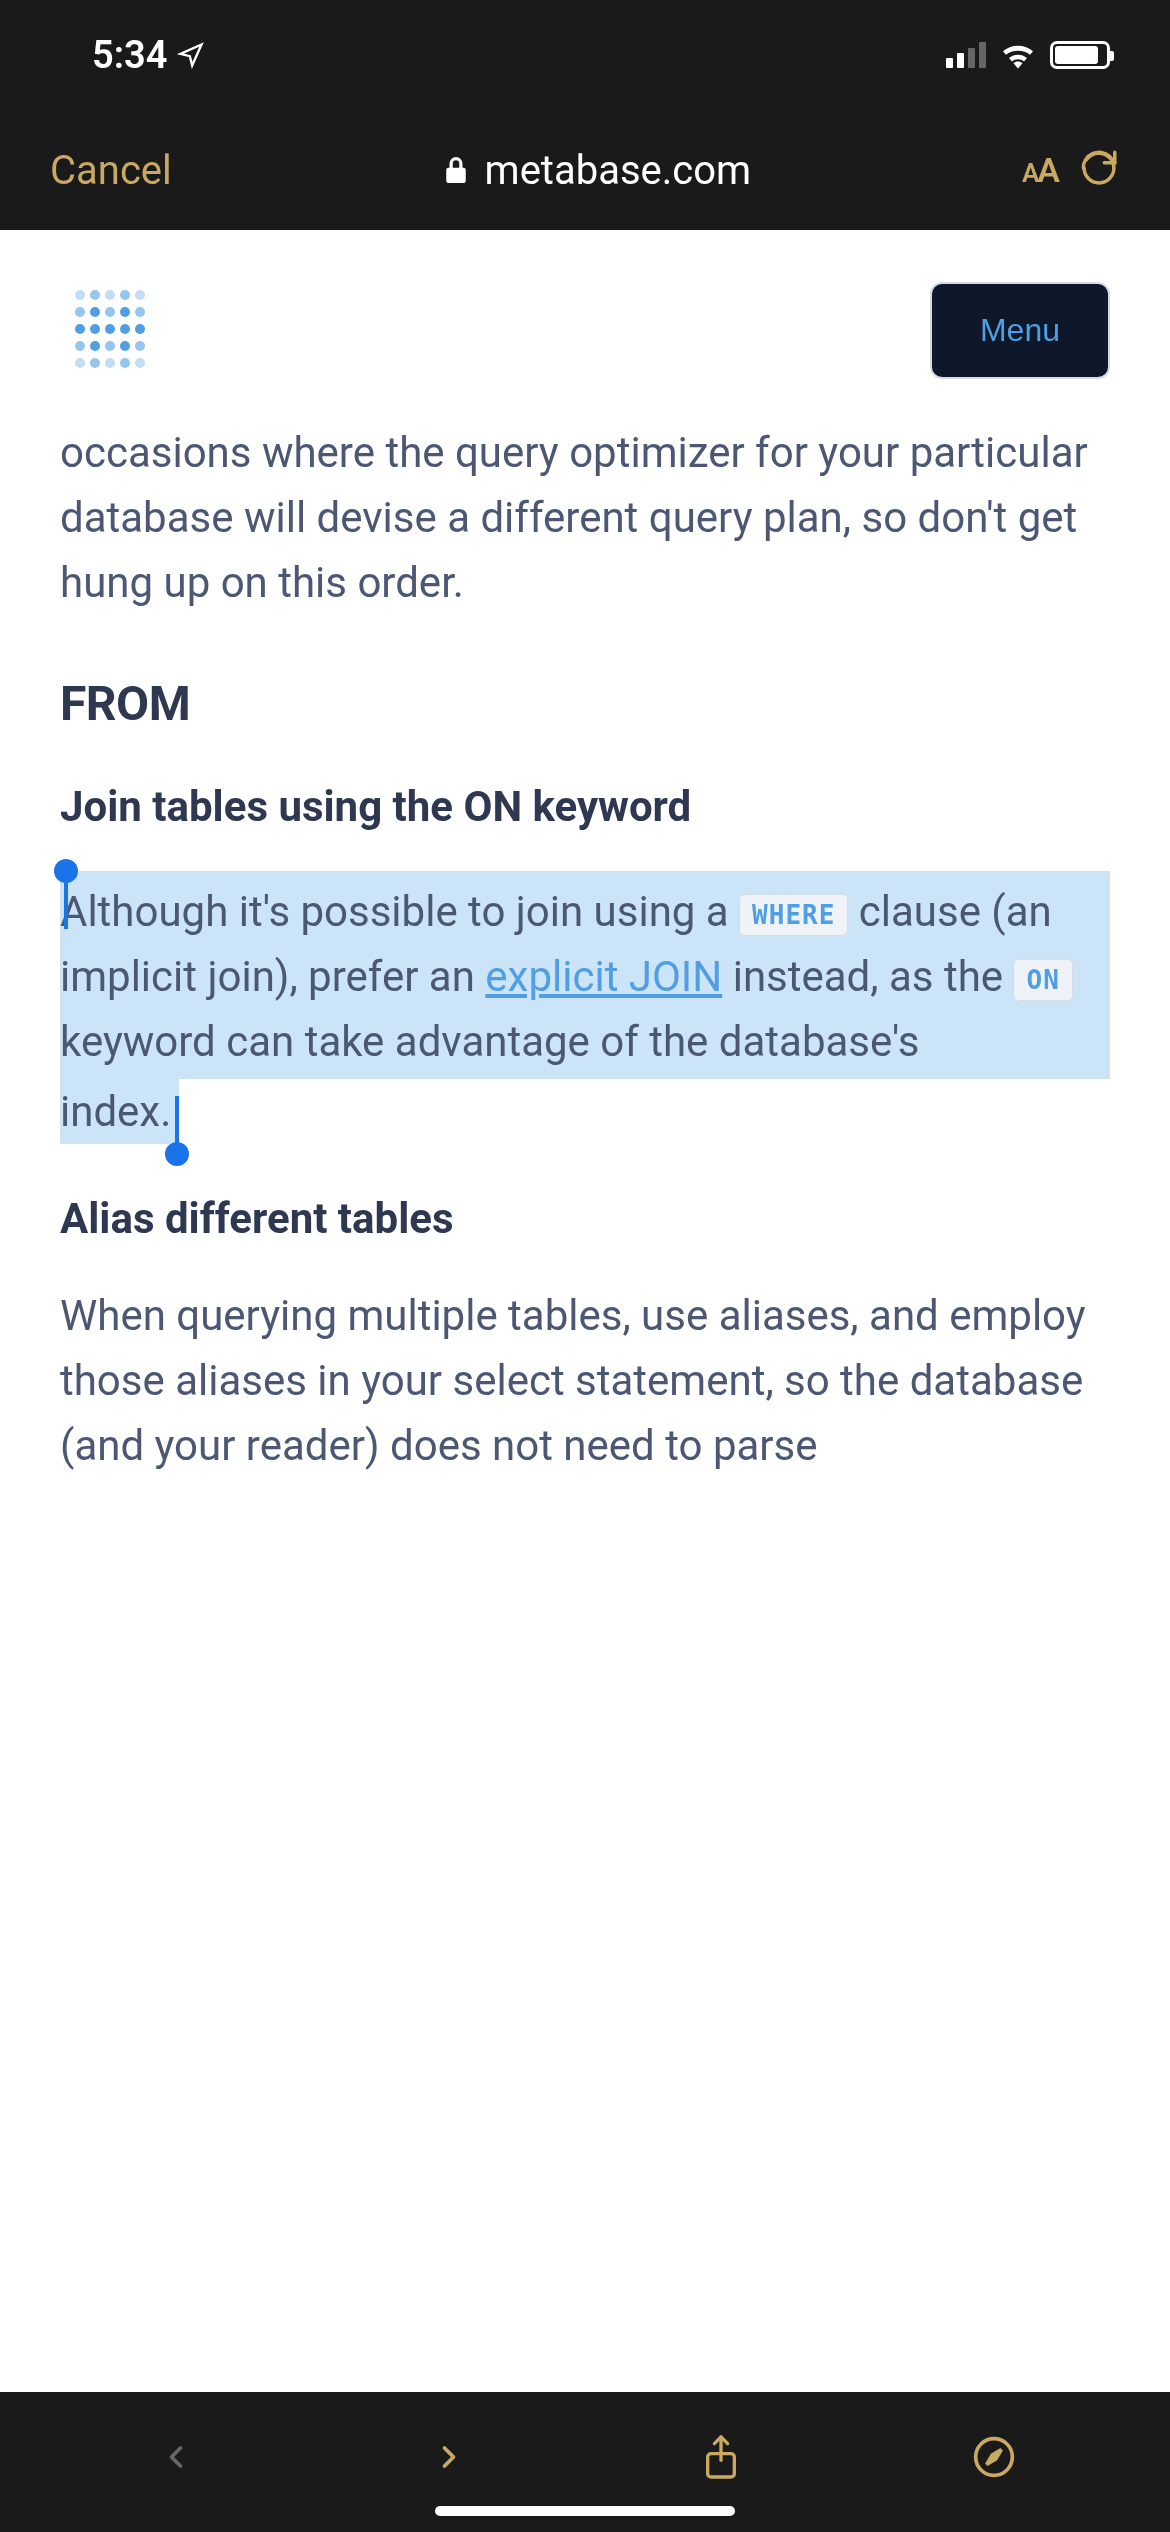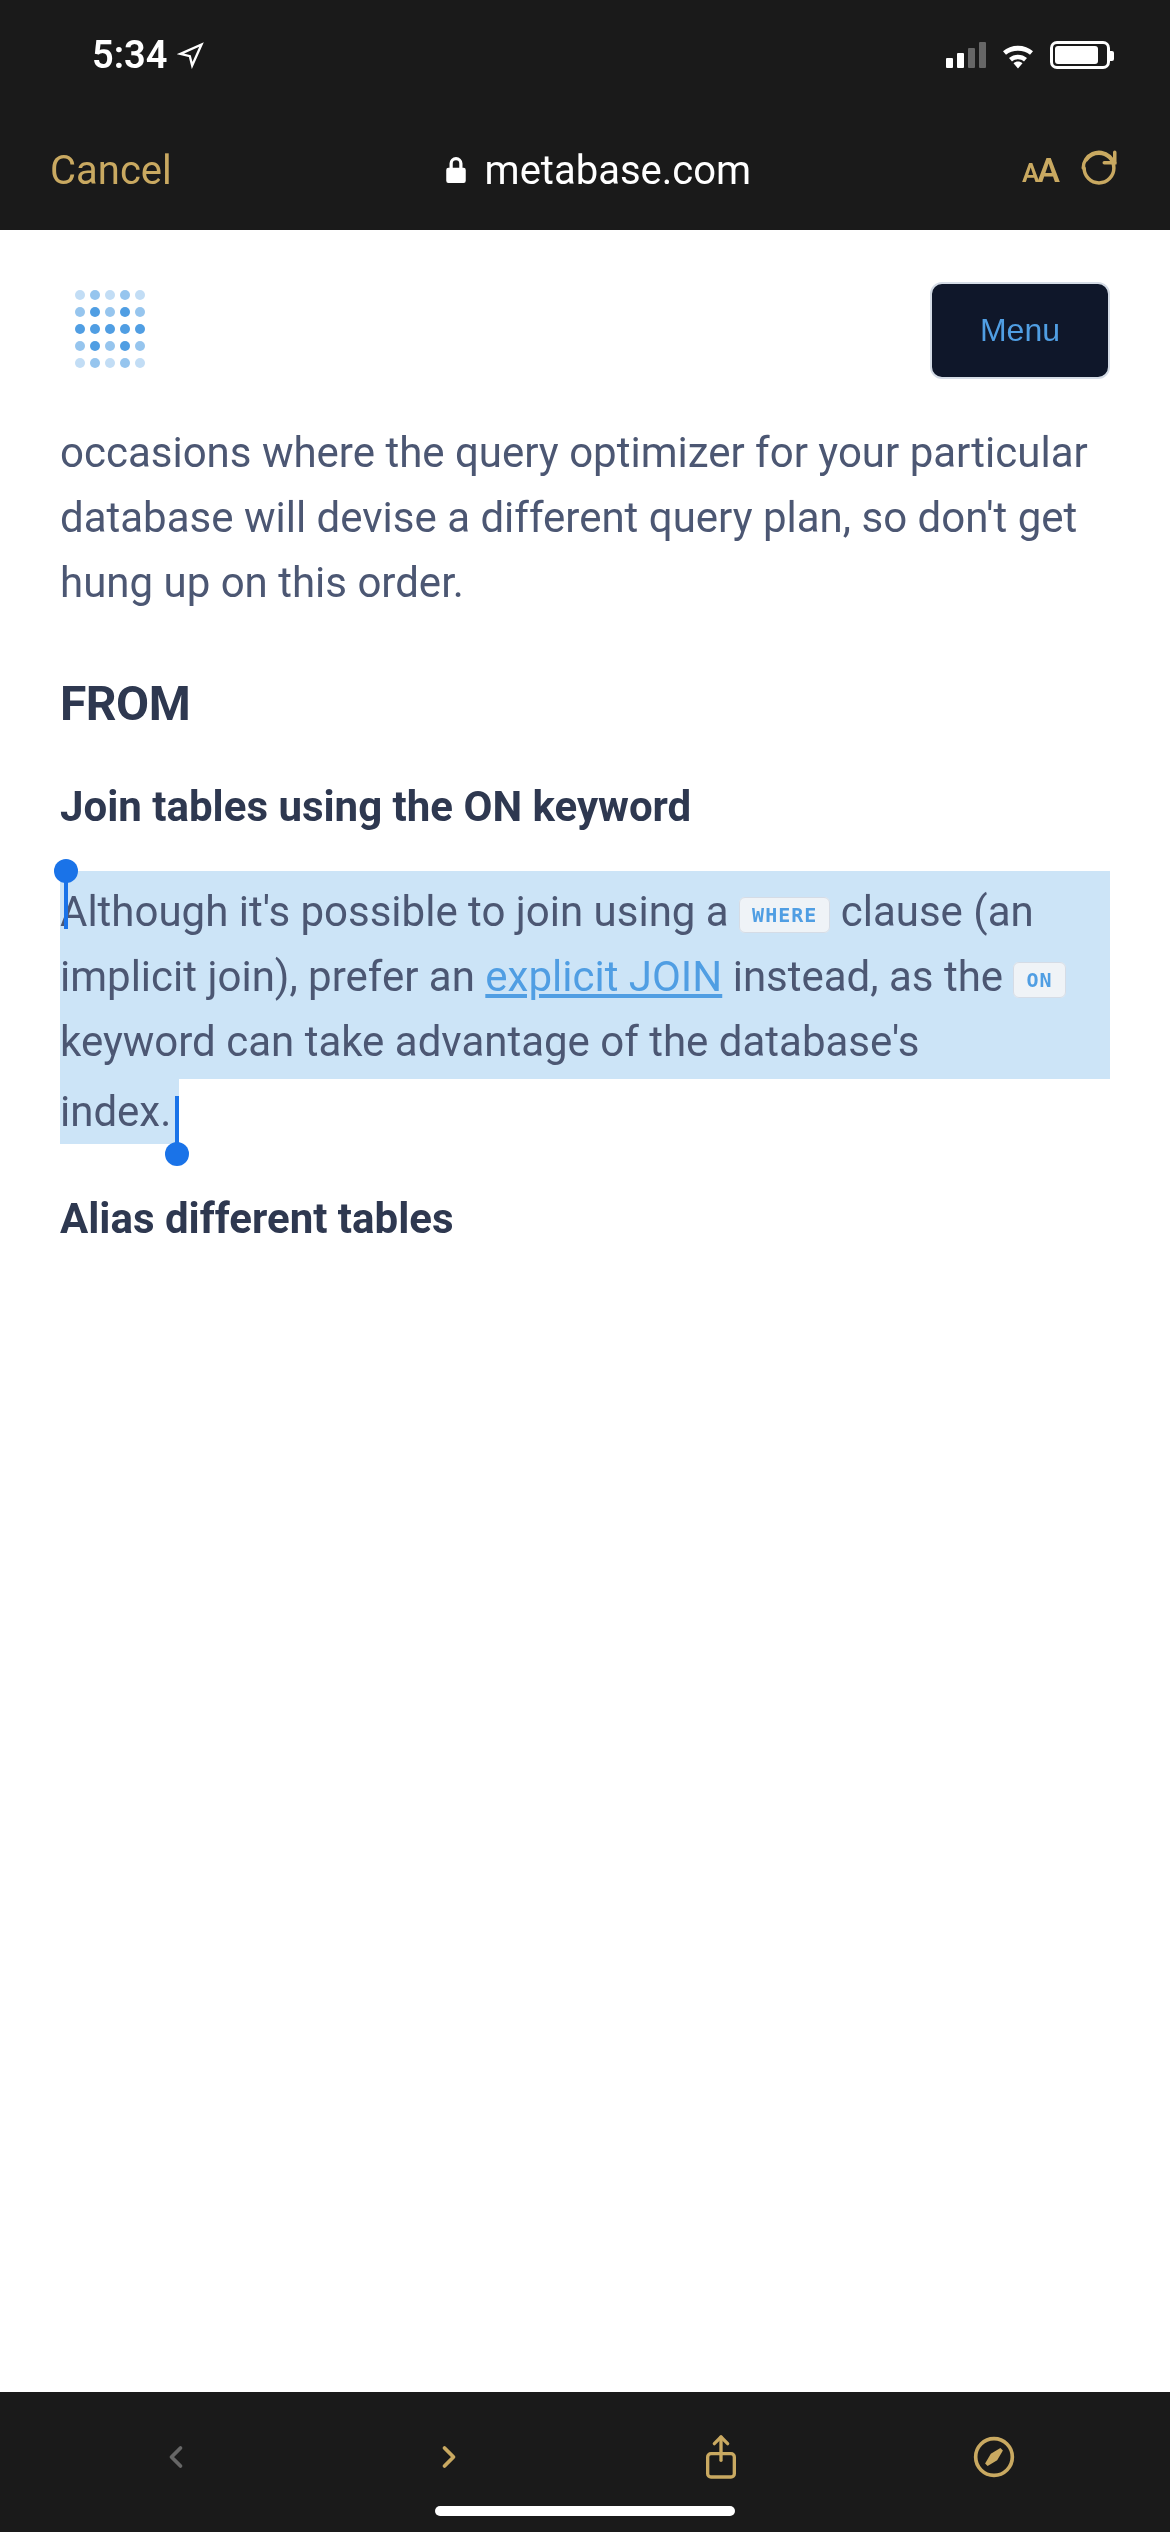--- a/index.html
+++ b/index.html
@@ -104,21 +104,21 @@
   .highlight-last-line {
     display: inline-block;
     background: #cce4f7;
     font-size: 42px;
     line-height: 1.55;
     color: #4c5773;
     padding-right: 8px;
   }
   .code-inline {
     font-family: ui-monospace, Menlo, monospace;
-    font-size: 20px;
+    font-size: 26px;
     font-weight: 700;
     color: #509EE3;
     background: #eff3f7;
     border: 1px solid #d5dce6;
     border-radius: 6px;
     padding: 5px 12px;
     vertical-align: middle;
     letter-spacing: 1px;
   }
   .link-text { color: #509EE3; text-decoration: underline; }
@@ -254,20 +254,21 @@
         <span>Although it's possible to join using a </span><span class="code-inline">WHERE</span><span> clause (an implicit join), prefer an </span><span class="link-text">explicit JOIN</span><span> instead, as the </span><span class="code-inline">ON</span><span> keyword can take advantage of the database's</span>
       </div>
       <span class="end-wrapper">
         <span class="highlight-last-line">index.</span>
         <span class="sel-handle end"></span>
       </span>
     </div>
 
     <div class="h3">Alias different tables</div>
 
+    <div class="para">When querying multiple tables, use aliases, and employ those aliases in your select statement, so the database (and your reader) does not need to parse</div>
   </div>
 </div>
 
 <div class="bottom-bar">
   <div class="nav-icon">
     <svg width="36" height="44" viewBox="0 0 24 24" fill="none" stroke="#666" stroke-width="2.5" stroke-linecap="round" stroke-linejoin="round">
         <polyline points="15 18 9 12 15 6"></polyline>
       </svg>
   </div>
   <div class="nav-icon">

